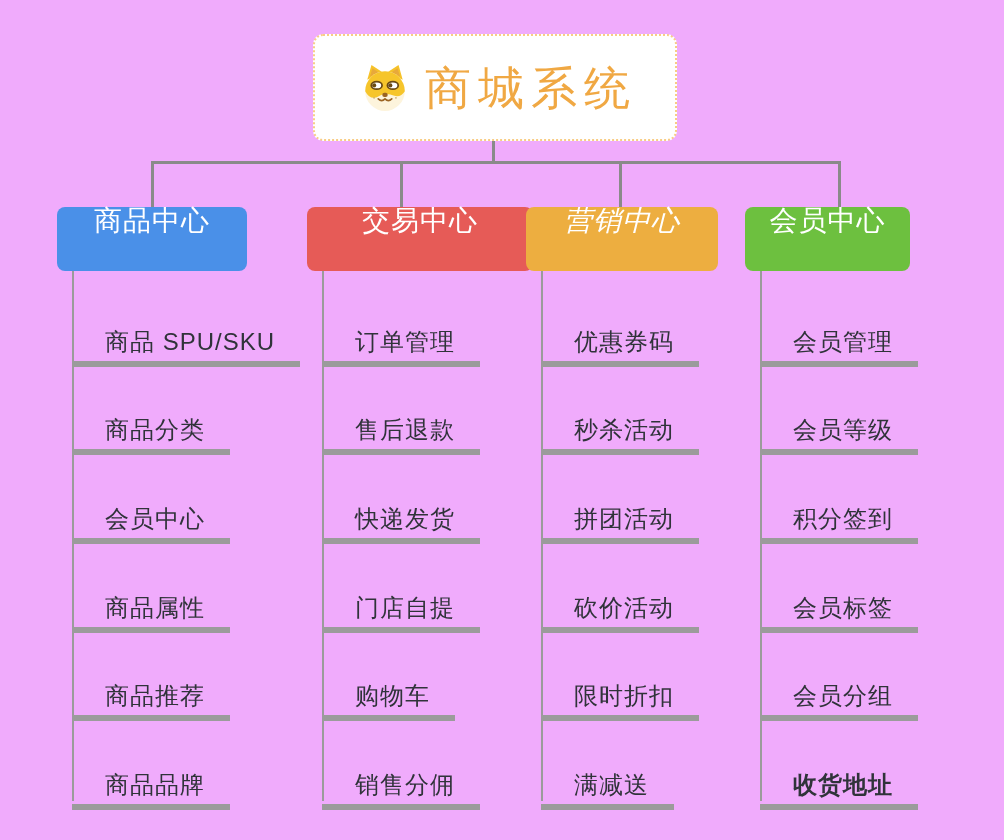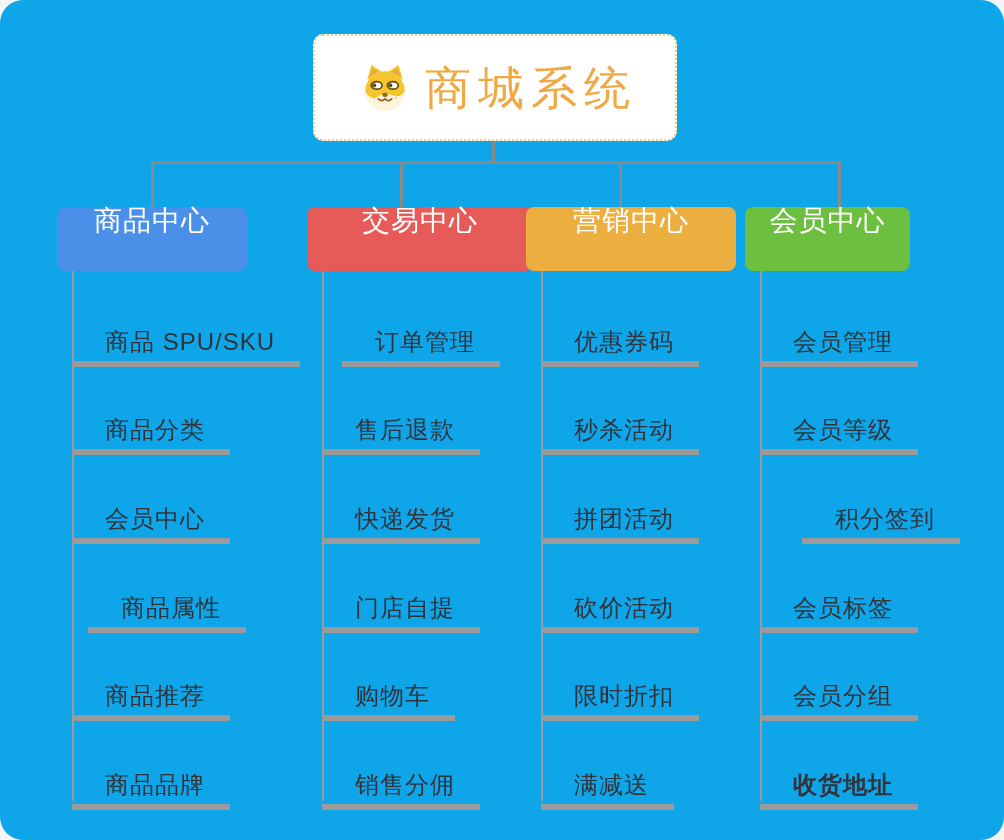--- a/index.html
+++ b/index.html
@@ -40,21 +40,21 @@
     display:flex; align-items:flex-end;
     padding:0 25px 5px 33px;
     border-bottom:6px solid #f97316;
     white-space:nowrap;
   }
   .leaf-label { font-size:24px; color:#30333a; line-height:1.15; letter-spacing:1px; }
 </style>
 </head>
 <body>
 
-<div class="canvas" style="background: #0ea5e9; border-radius: 23px;">
+<div class="canvas" style="background: #f0abfc;">
 
   <div class="root-node" style="border-color: rgb(248, 205, 132); background: rgb(255, 255, 255);">
     <span class="root-icon">
       <svg viewBox="0 0 48 48" xmlns="http://www.w3.org/2000/svg">
         <polygon points="7,16 11,2 22,9" fill="#F6C229"></polygon>
         <polygon points="41,16 37,2 26,9" fill="#F6C229"></polygon>
         <polygon points="9.5,13 12,5 18.5,9.3" fill="#E8A93A"></polygon>
         <polygon points="38.5,13 36,5 29.5,9.3" fill="#E8A93A"></polygon>
         <circle cx="24" cy="27" r="19" fill="#FDF4DC"></circle>
         <path d="M5,27 a19,19 0 0 1 38,0 q-3.5,6 -10,4.5 q-9,-3.5 -15,0.5 q-8,4.5 -13,-5 z" fill="#F6C52B"></path>
@@ -86,52 +86,52 @@
       <div class="cline" style="left: 72px; top: 271px; width: 2px; height: 530px; background: rgb(155, 155, 155);"></div>
       <div class="leaf" style="left: 72px; top: 312px; border-bottom-color: rgb(155, 155, 155);">
     <span class="leaf-label" style="color: rgb(48, 51, 58);">商品 SPU/SKU</span>
   </div>
       <div class="leaf" style="left: 72px; top: 400px; border-bottom-color: rgb(155, 155, 155);">
     <span class="leaf-label" style="color: rgb(48, 51, 58);">商品分类</span>
   </div>
       <div class="leaf" style="left: 72px; top: 489px; border-bottom-color: rgb(155, 155, 155);">
     <span class="leaf-label" style="color: rgb(48, 51, 58);">会员中心</span>
   </div>
-      <div class="leaf" style="left: 72px; top: 578px; border-bottom-color: rgb(155, 155, 155); margin-left: 16px;">
+      <div class="leaf" style="left: 72px; top: 578px; border-bottom-color: rgb(155, 155, 155);">
     <span class="leaf-label" style="color: rgb(48, 51, 58);">商品属性</span>
   </div>
       <div class="leaf" style="left: 72px; top: 666px; border-bottom-color: rgb(155, 155, 155);">
     <span class="leaf-label" style="color: rgb(48, 51, 58);">商品推荐</span>
   </div>
       <div class="leaf" style="left: 72px; top: 755px; border-bottom-color: rgb(155, 155, 155);">
     <span class="leaf-label" style="color: rgb(48, 51, 58);">商品品牌</span>
   </div>
       <div class="branch-header" style="left: 307px; top: 207px; width: 226px; background: rgb(230, 91, 87);">
     <span class="branch-label">交易中心</span>
   </div>
       <div class="cline" style="left: 322px; top: 271px; width: 2px; height: 530px; background: rgb(155, 155, 155);"></div>
-      <div class="leaf" style="left: 322px; top: 312px; border-bottom-color: rgb(155, 155, 155); margin-left: 20px;">
+      <div class="leaf" style="left: 322px; top: 312px; border-bottom-color: rgb(155, 155, 155);">
     <span class="leaf-label" style="color: rgb(48, 51, 58);">订单管理</span>
   </div>
       <div class="leaf" style="left: 322px; top: 400px; border-bottom-color: rgb(155, 155, 155);">
     <span class="leaf-label" style="color: rgb(48, 51, 58);">售后退款</span>
   </div>
       <div class="leaf" style="left: 322px; top: 489px; border-bottom-color: rgb(155, 155, 155);">
     <span class="leaf-label" style="color: rgb(48, 51, 58);">快递发货</span>
   </div>
       <div class="leaf" style="left: 322px; top: 578px; border-bottom-color: rgb(155, 155, 155);">
     <span class="leaf-label" style="color: rgb(48, 51, 58);">门店自提</span>
   </div>
       <div class="leaf" style="left: 322px; top: 666px; border-bottom-color: rgb(155, 155, 155);">
     <span class="leaf-label" style="color: rgb(48, 51, 58);">购物车</span>
   </div>
       <div class="leaf" style="left: 322px; top: 755px; border-bottom-color: rgb(155, 155, 155);">
     <span class="leaf-label" style="color: rgb(48, 51, 58);">销售分佣</span>
   </div>
-      <div class="branch-header" style="left: 526px; top: 207px; width: 210px; background: rgb(237, 174, 64);">
+      <div class="branch-header" style="left: 526px; top: 207px; width: 192px; background: rgb(237, 174, 64); font-style: italic;">
     <span class="branch-label">营销中心</span>
   </div>
       <div class="cline" style="left: 541px; top: 271px; width: 2px; height: 530px; background: rgb(155, 155, 155);"></div>
       <div class="leaf" style="left: 541px; top: 312px; border-bottom-color: rgb(155, 155, 155);">
     <span class="leaf-label" style="color: rgb(48, 51, 58);">优惠券码</span>
   </div>
       <div class="leaf" style="left: 541px; top: 400px; border-bottom-color: rgb(155, 155, 155);">
     <span class="leaf-label" style="color: rgb(48, 51, 58);">秒杀活动</span>
   </div>
       <div class="leaf" style="left: 541px; top: 489px; border-bottom-color: rgb(155, 155, 155);">
@@ -149,21 +149,21 @@
       <div class="branch-header" style="left: 745px; top: 207px; width: 165px; background: rgb(109, 192, 63);">
     <span class="branch-label">会员中心</span>
   </div>
       <div class="cline" style="left: 760px; top: 271px; width: 2px; height: 530px; background: rgb(155, 155, 155);"></div>
       <div class="leaf" style="left: 760px; top: 312px; border-bottom-color: rgb(155, 155, 155);">
     <span class="leaf-label" style="color: rgb(48, 51, 58);">会员管理</span>
   </div>
       <div class="leaf" style="left: 760px; top: 400px; border-bottom-color: rgb(155, 155, 155);">
     <span class="leaf-label" style="color: rgb(48, 51, 58);">会员等级</span>
   </div>
-      <div class="leaf" style="left: 760px; top: 489px; border-bottom-color: rgb(155, 155, 155); margin-left: 42px;">
+      <div class="leaf" style="left: 760px; top: 489px; border-bottom-color: rgb(155, 155, 155);">
     <span class="leaf-label" style="color: rgb(48, 51, 58);">积分签到</span>
   </div>
       <div class="leaf" style="left: 760px; top: 578px; border-bottom-color: rgb(155, 155, 155);">
     <span class="leaf-label" style="color: rgb(48, 51, 58);">会员标签</span>
   </div>
       <div class="leaf" style="left: 760px; top: 666px; border-bottom-color: rgb(155, 155, 155);">
     <span class="leaf-label" style="color: rgb(48, 51, 58);">会员分组</span>
   </div>
       <div class="leaf" style="left: 760px; top: 755px; border-bottom-color: rgb(155, 155, 155); font-weight: bold;">
     <span class="leaf-label" style="color: rgb(48, 51, 58);">收货地址</span>

